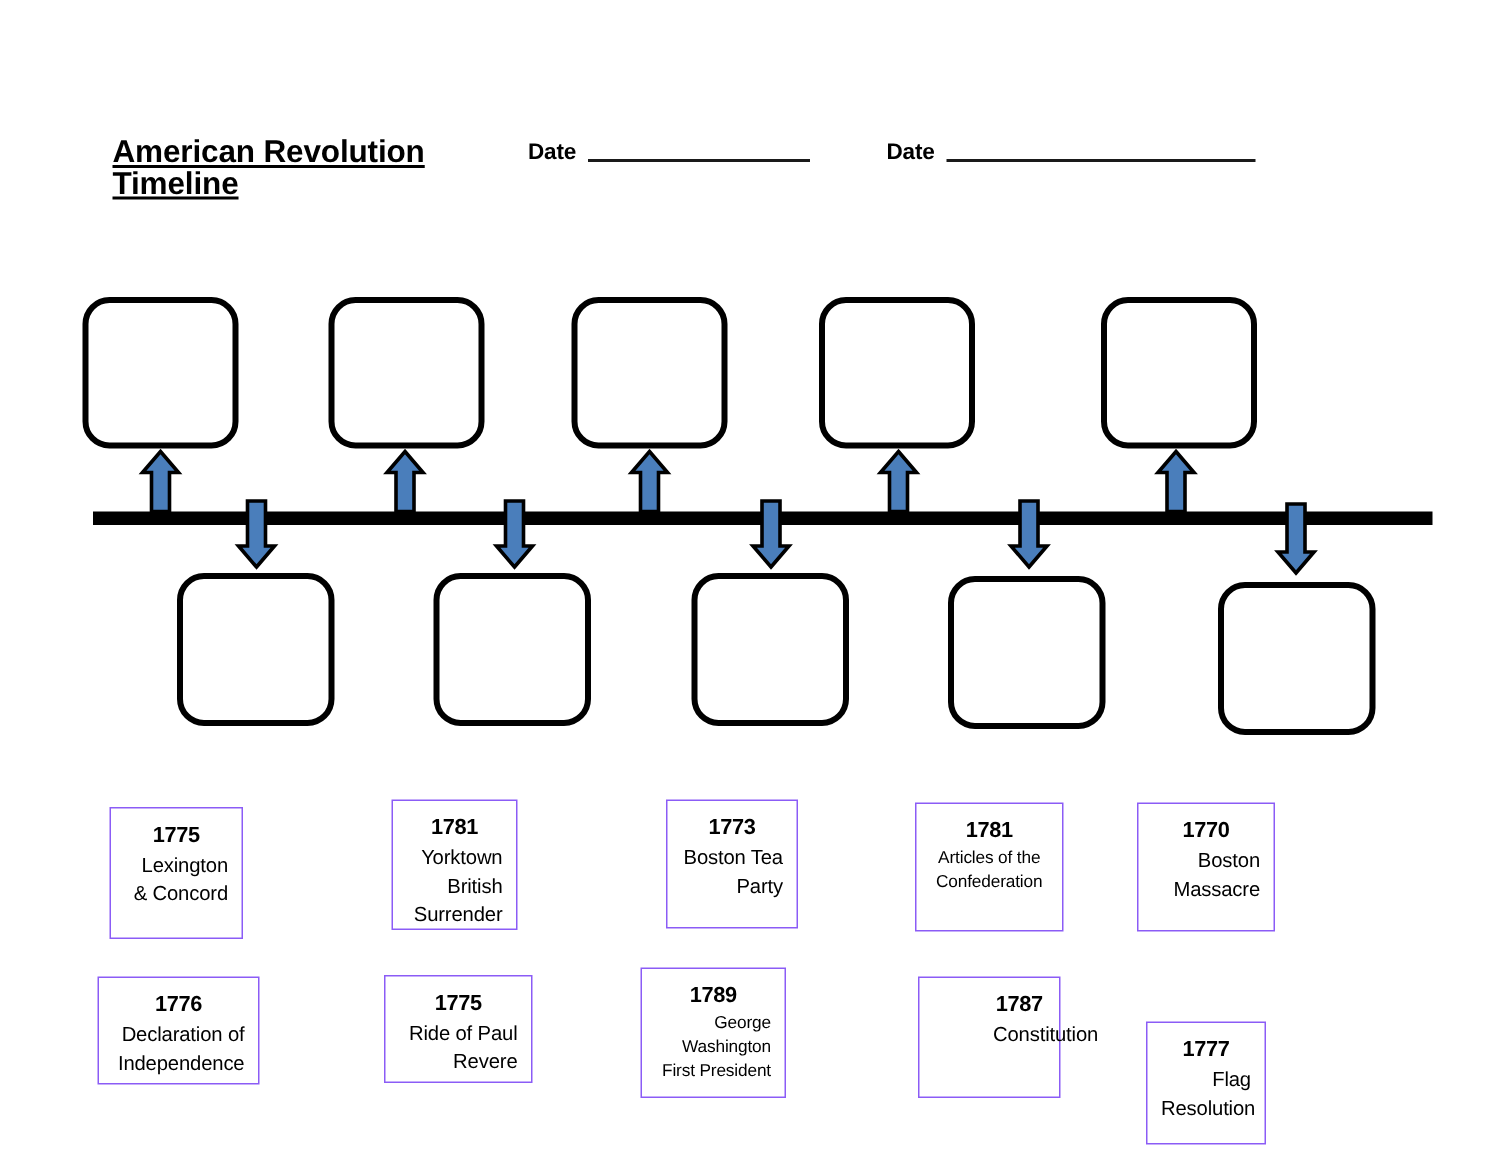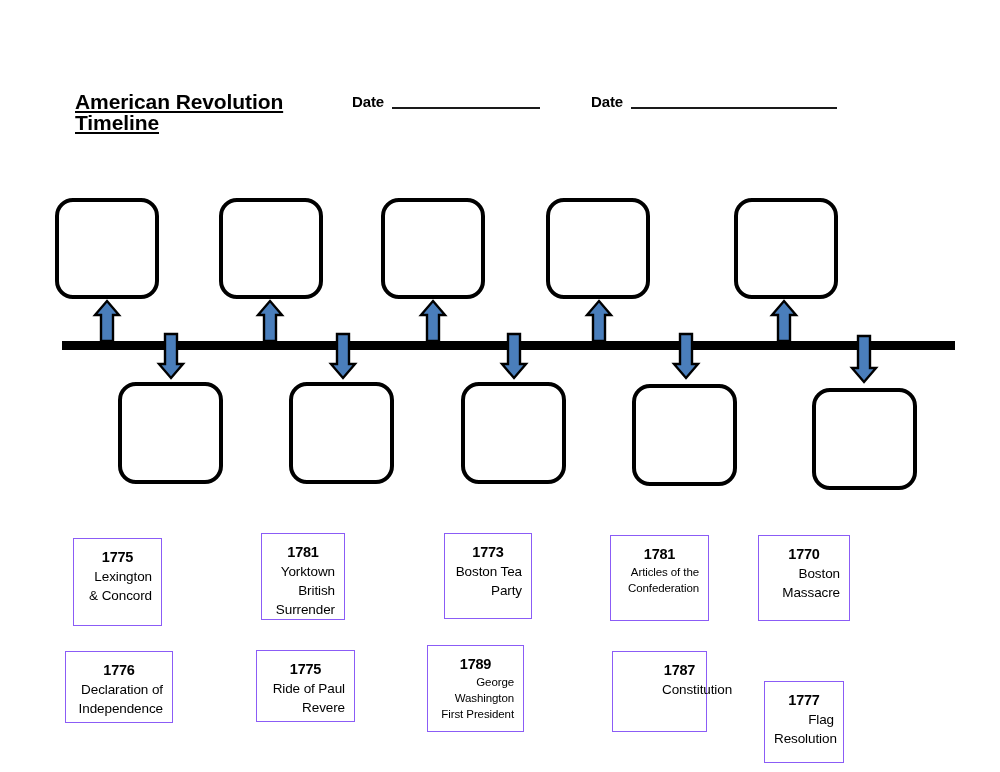--- a/index.html
+++ b/index.html
@@ -105,21 +105,21 @@
     font-weight: normal;
     line-height: 19px;
     text-align: right;
     padding: 0 9px;
     letter-spacing: -0.1px;
   }
   .card.small .event {
     font-size: 11.5px;
     line-height: 16px;
   }
-  .card.centered .event { text-align: right; }
+  .card.centered .event { text-align: center; }
 </style>
 </head>
 <body>
 
 <div class="page">
 
   <div class="hdr-title">
     <div>American Revolution</div>
     <div>Timeline</div>
   </div>

